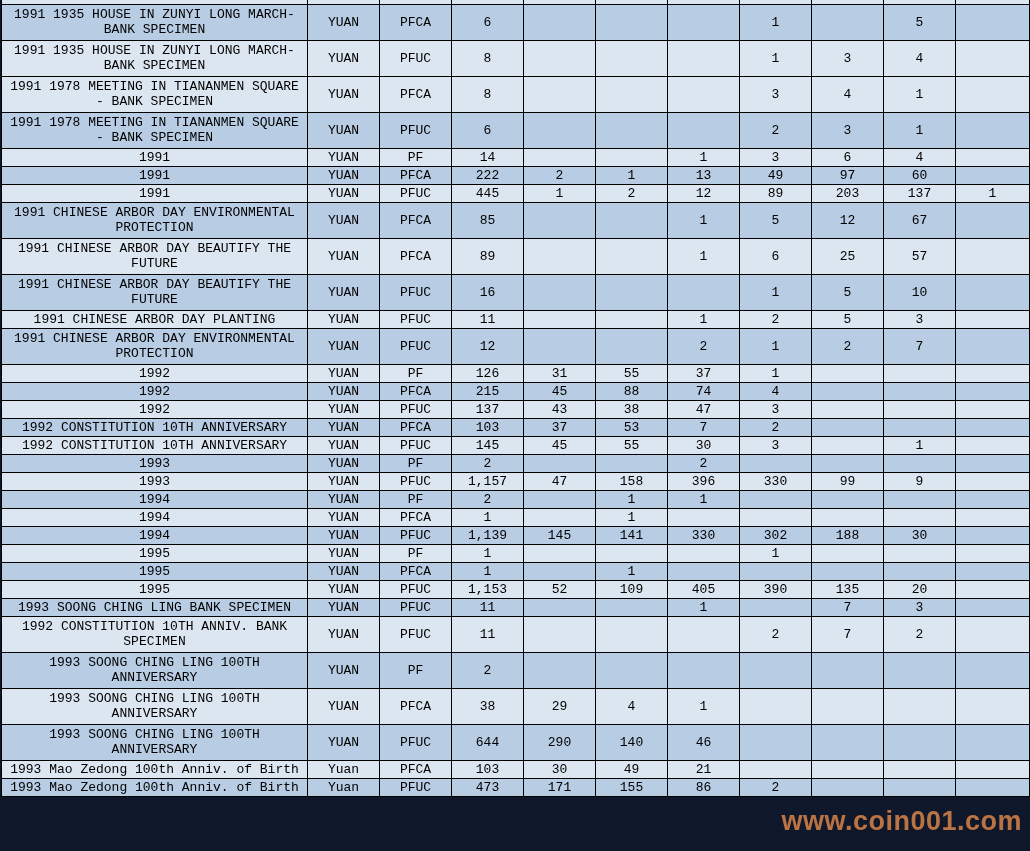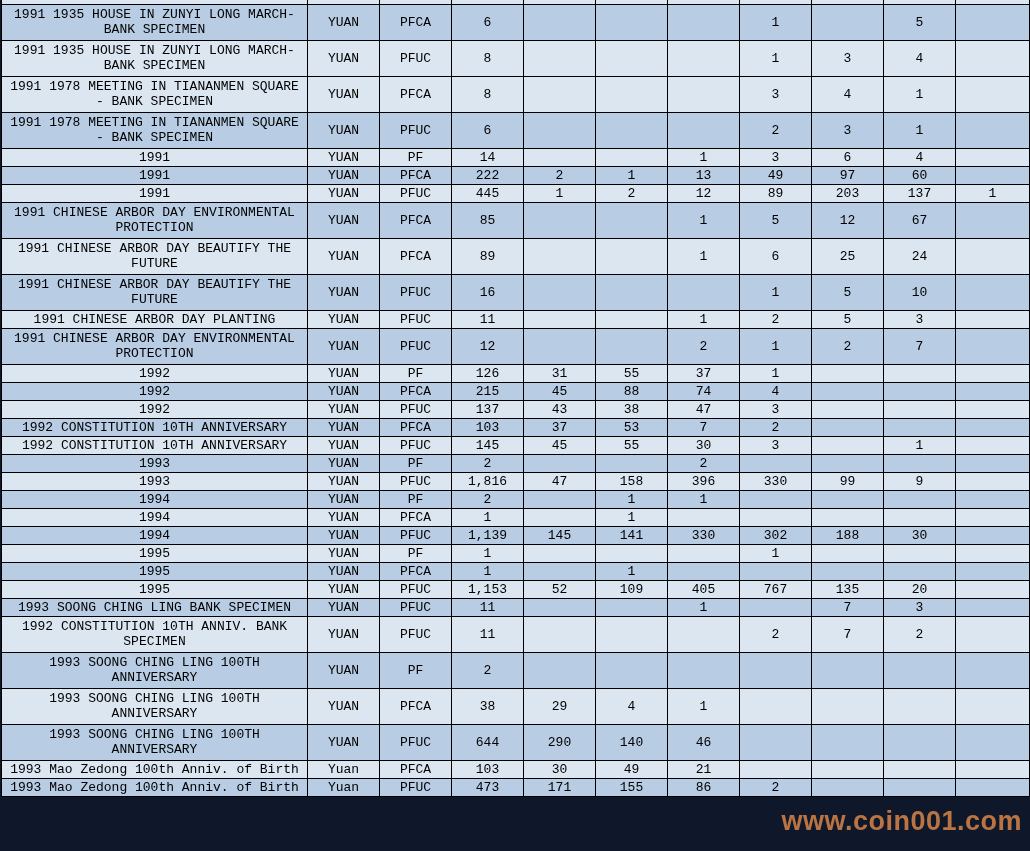--- a/index.html
+++ b/index.html
@@ -198,21 +198,21 @@
         <tr class="light tall">
           <td>1991 CHINESE ARBOR DAY BEAUTIFY THE FUTURE</td>
           <td>YUAN</td>
           <td>PFCA</td>
           <td>89</td>
           <td></td>
           <td></td>
           <td>1</td>
           <td>6</td>
           <td>25</td>
-          <td>24</td>
+          <td>57</td>
           <td></td>
         </tr>
         <tr class="dark tall">
           <td>1991 CHINESE ARBOR DAY BEAUTIFY THE FUTURE</td>
           <td>YUAN</td>
           <td>PFUC</td>
           <td>16</td>
           <td></td>
           <td></td>
           <td></td>
@@ -322,21 +322,21 @@
           <td>2</td>
           <td></td>
           <td></td>
           <td></td>
           <td></td>
         </tr>
         <tr class="light short">
           <td>1993</td>
           <td>YUAN</td>
           <td>PFUC</td>
-          <td>1,816</td>
+          <td>1,157</td>
           <td>47</td>
           <td>158</td>
           <td>396</td>
           <td>330</td>
           <td>99</td>
           <td>9</td>
           <td></td>
         </tr>
         <tr class="dark short">
           <td>1994</td>
@@ -404,21 +404,21 @@
           <td></td>
         </tr>
         <tr class="light short">
           <td>1995</td>
           <td>YUAN</td>
           <td>PFUC</td>
           <td>1,153</td>
           <td>52</td>
           <td>109</td>
           <td>405</td>
-          <td>767</td>
+          <td>390</td>
           <td>135</td>
           <td>20</td>
           <td></td>
         </tr>
         <tr class="dark short">
           <td>1993 SOONG CHING LING BANK SPECIMEN</td>
           <td>YUAN</td>
           <td>PFUC</td>
           <td>11</td>
           <td></td>

